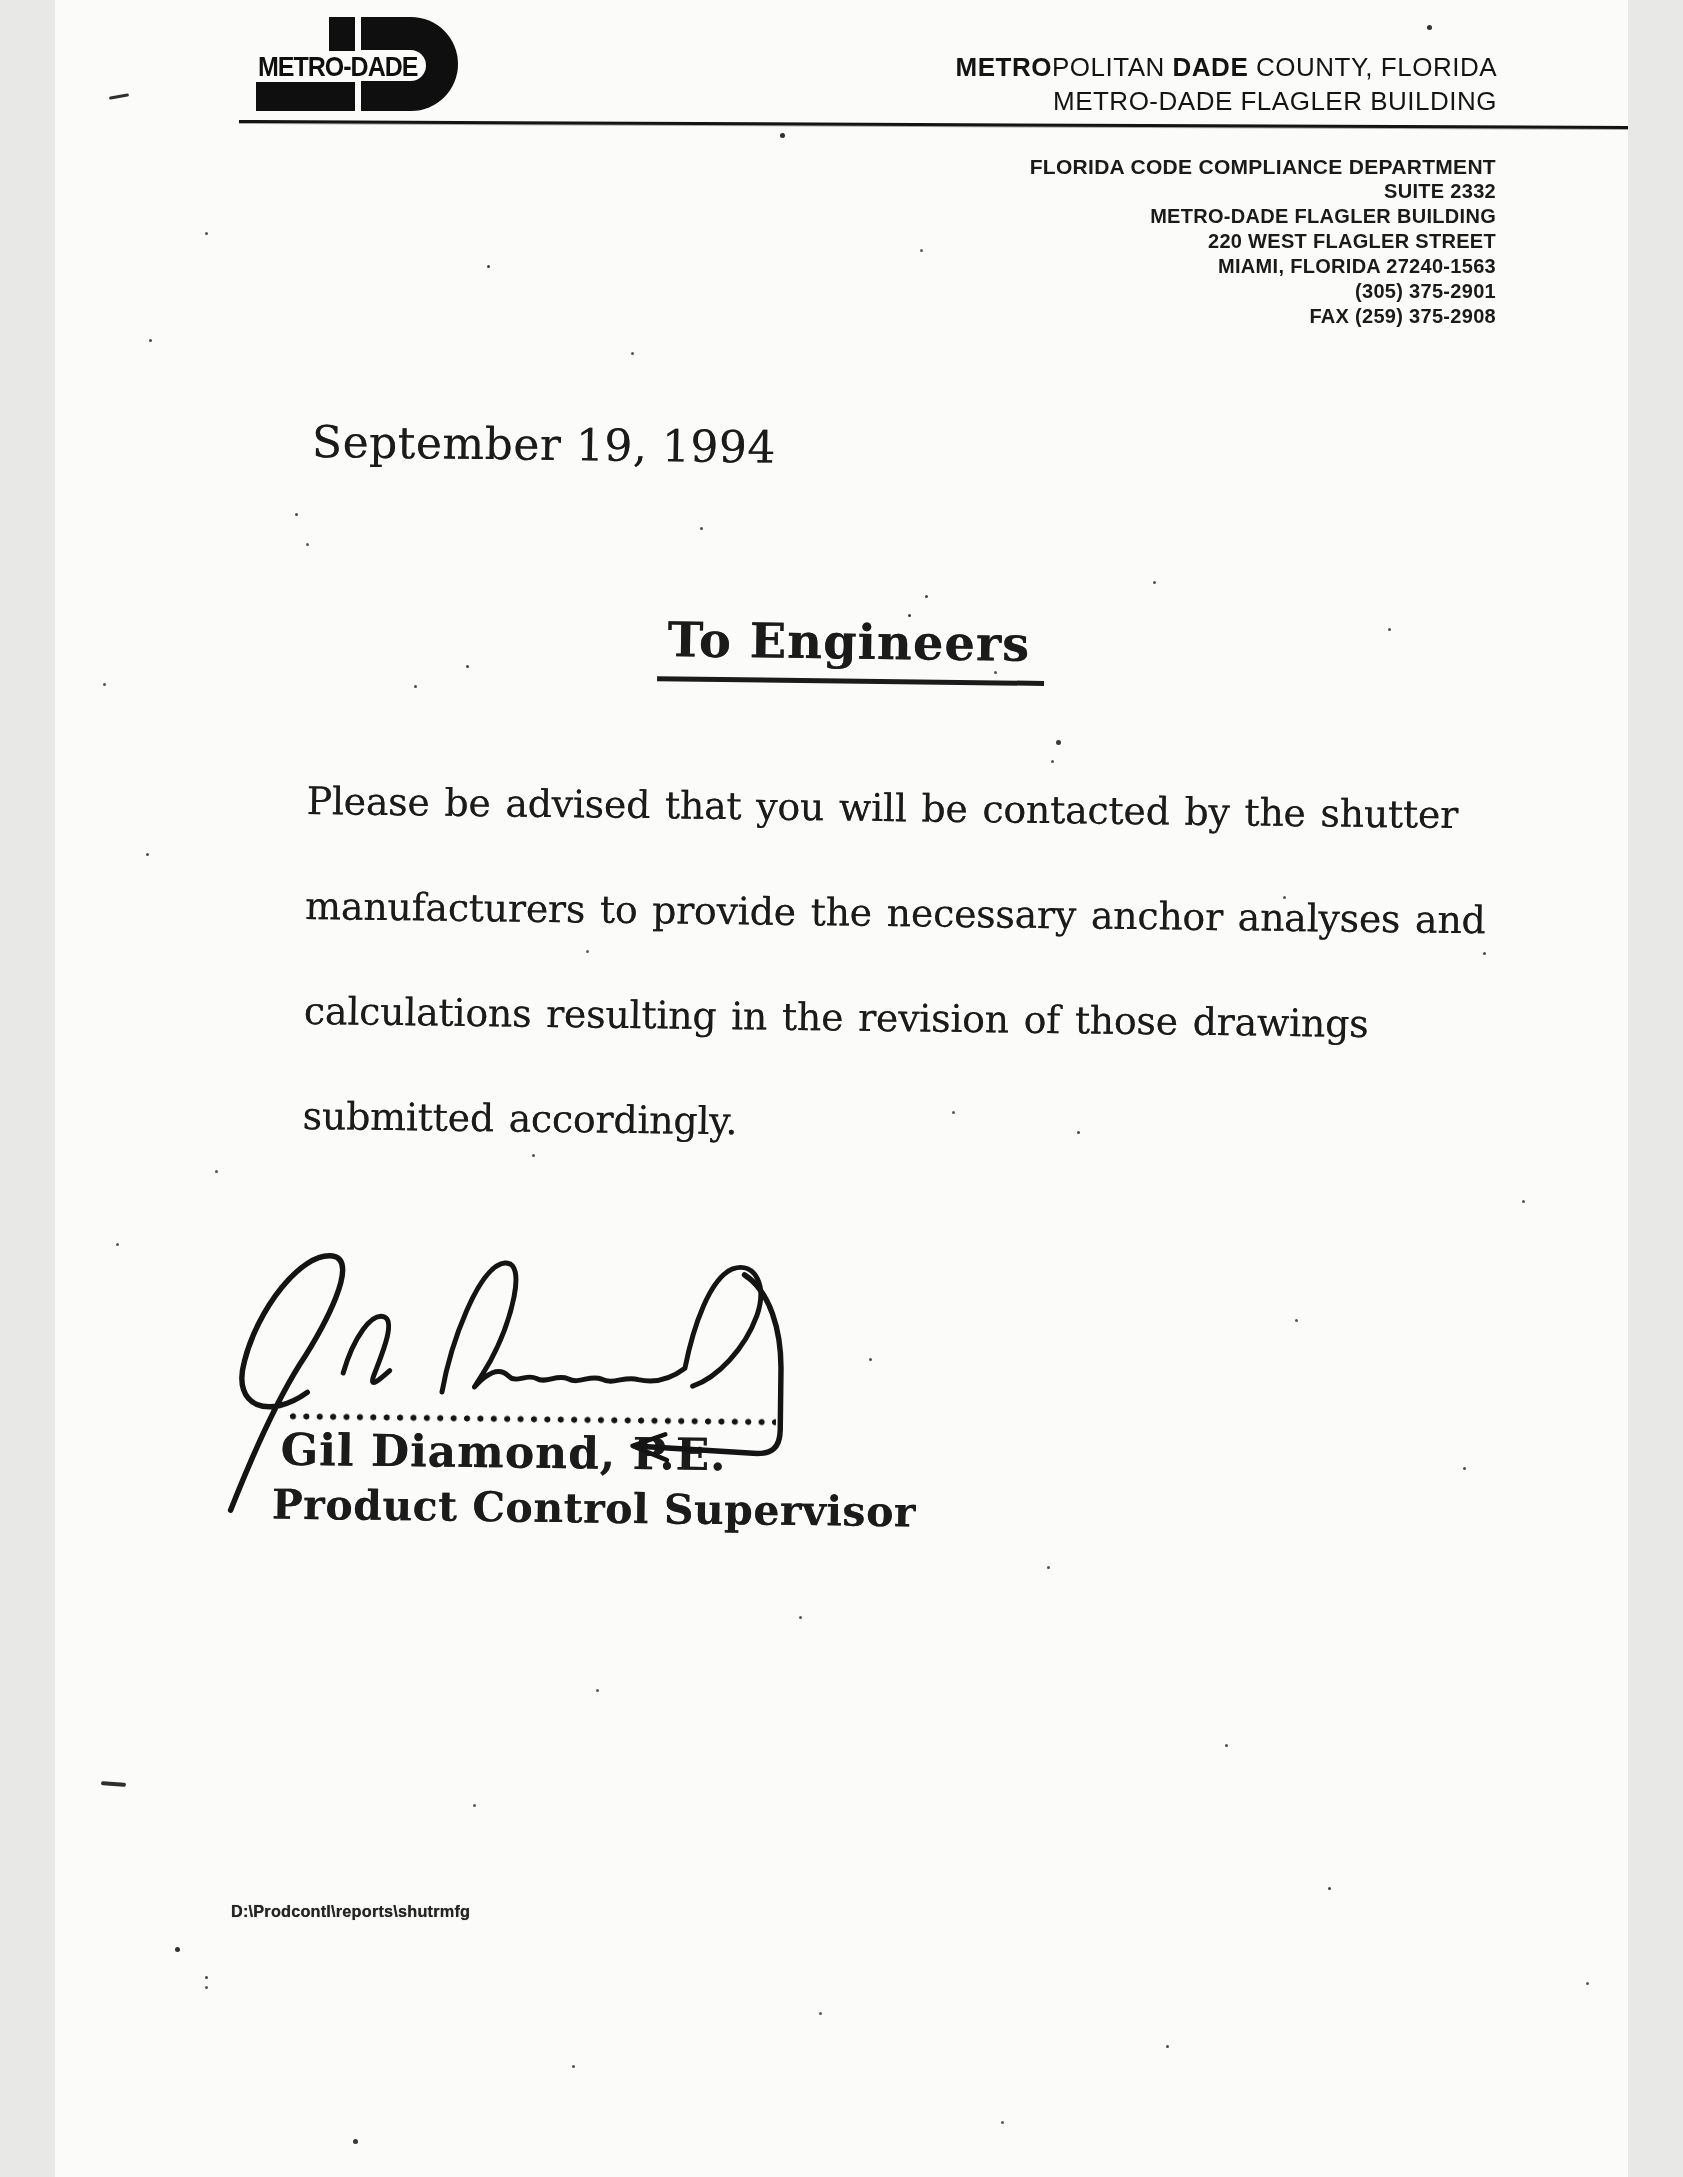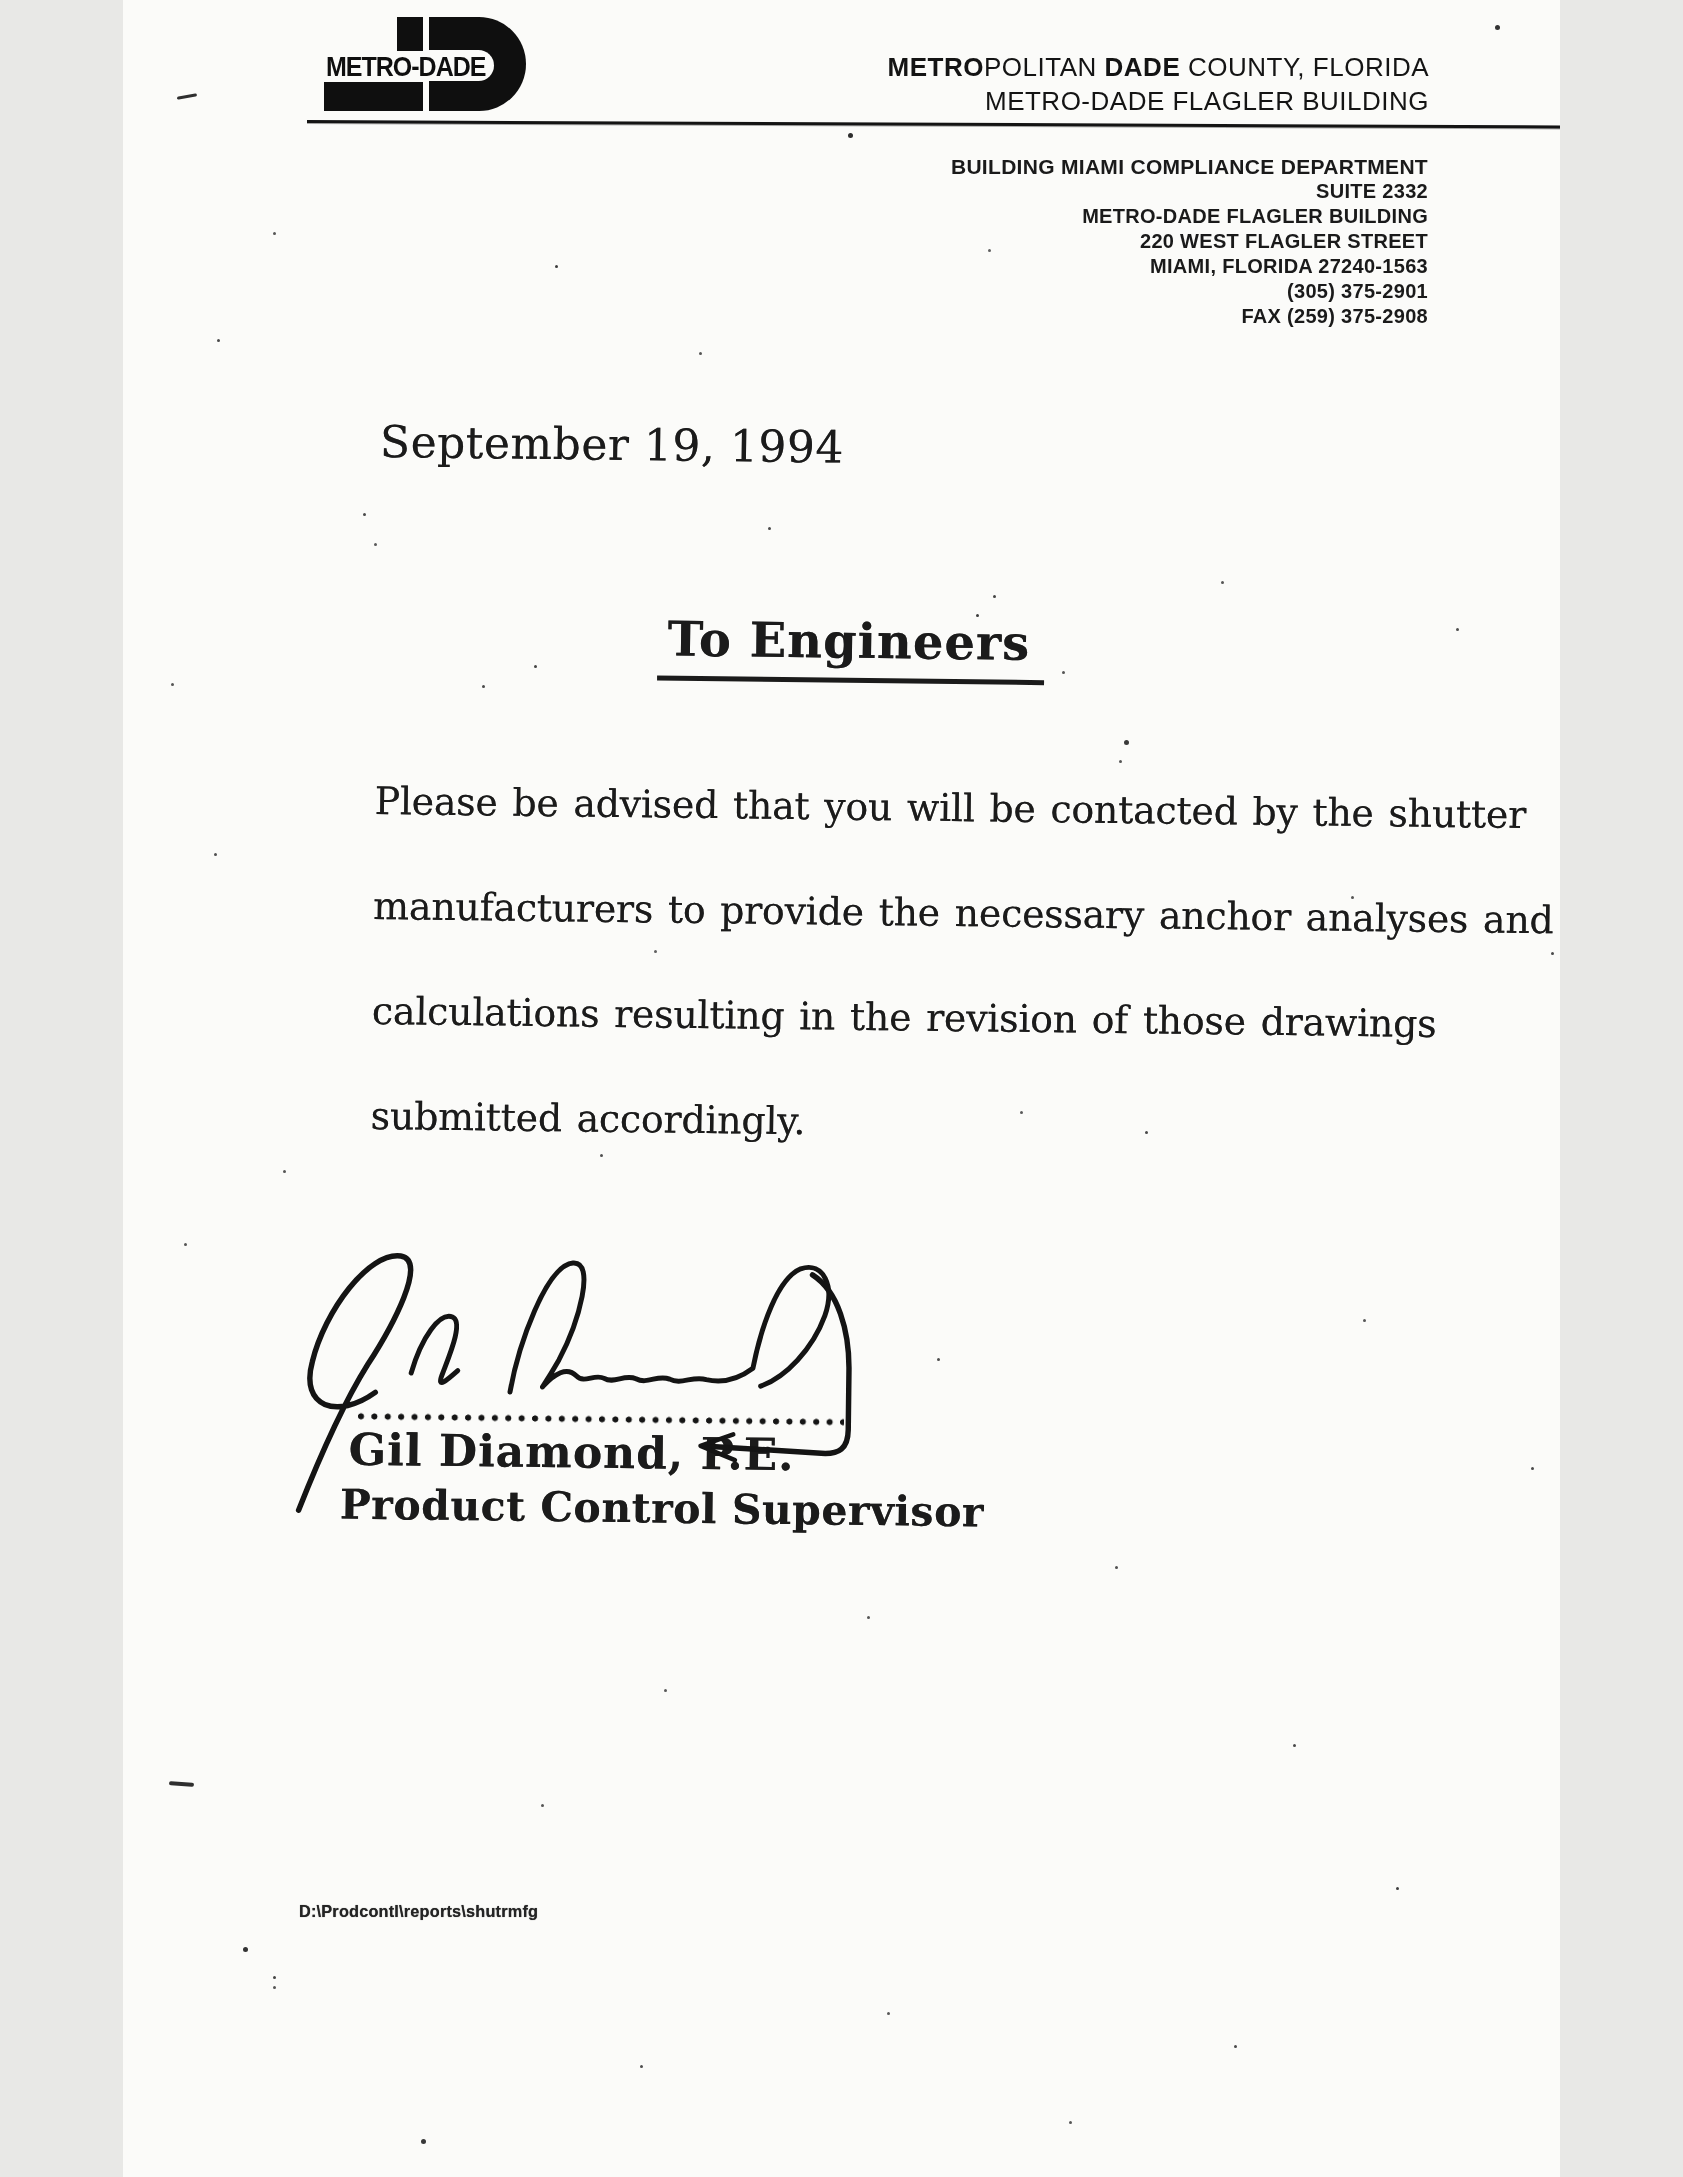--- a/index.html
+++ b/index.html
@@ -1,18 +1,18 @@
 <!DOCTYPE html>
 <html><head>
 <meta charset="utf-8">
 <style>
   html,body{margin:0;padding:0;background:#e8e8e6;}
   .page{
     position:relative;
-    width:1437px;height:2177px;
+    width:1573px;height:2177px;
     margin:0 auto;
     background:#fbfbf9;
     overflow:hidden;
     font-family:"Liberation Sans",sans-serif;
     color:#161616;
   }
   
   .logo{position:absolute;left:0;top:0;width:446px;height:139px;}
   .logo-bar-top{position:absolute;left:274px;top:17px;width:26px;height:34px;background:#0f0f0f;}
   .logo-d{position:absolute;left:306px;top:17px;width:97px;height:94px;background:#0f0f0f;border-radius:0 51px 51px 0;}
@@ -107,21 +107,21 @@
   </div>
 
   <div class="rule"></div>
 
   <div class="head-right">
     <div><span class="b">METRO</span><span>POLITAN </span><span class="b">DADE</span><span> COUNTY, FLORIDA</span></div>
     <div>METRO-DADE FLAGLER BUILDING</div>
   </div>
 
   <div class="addr">
-    <div class="dept">BUILDING MIAMI COMPLIANCE DEPARTMENT</div>
+    <div class="dept">FLORIDA CODE COMPLIANCE DEPARTMENT</div>
     <div>SUITE 2332</div>
     <div>METRO-DADE FLAGLER BUILDING</div>
     <div>220 WEST FLAGLER STREET</div>
     <div>MIAMI, FLORIDA 27240-1563</div>
     <div>(305) 375-2901</div>
     <div>FAX (259) 375-2908</div>
   </div>
 
   <div class="letter">
 

